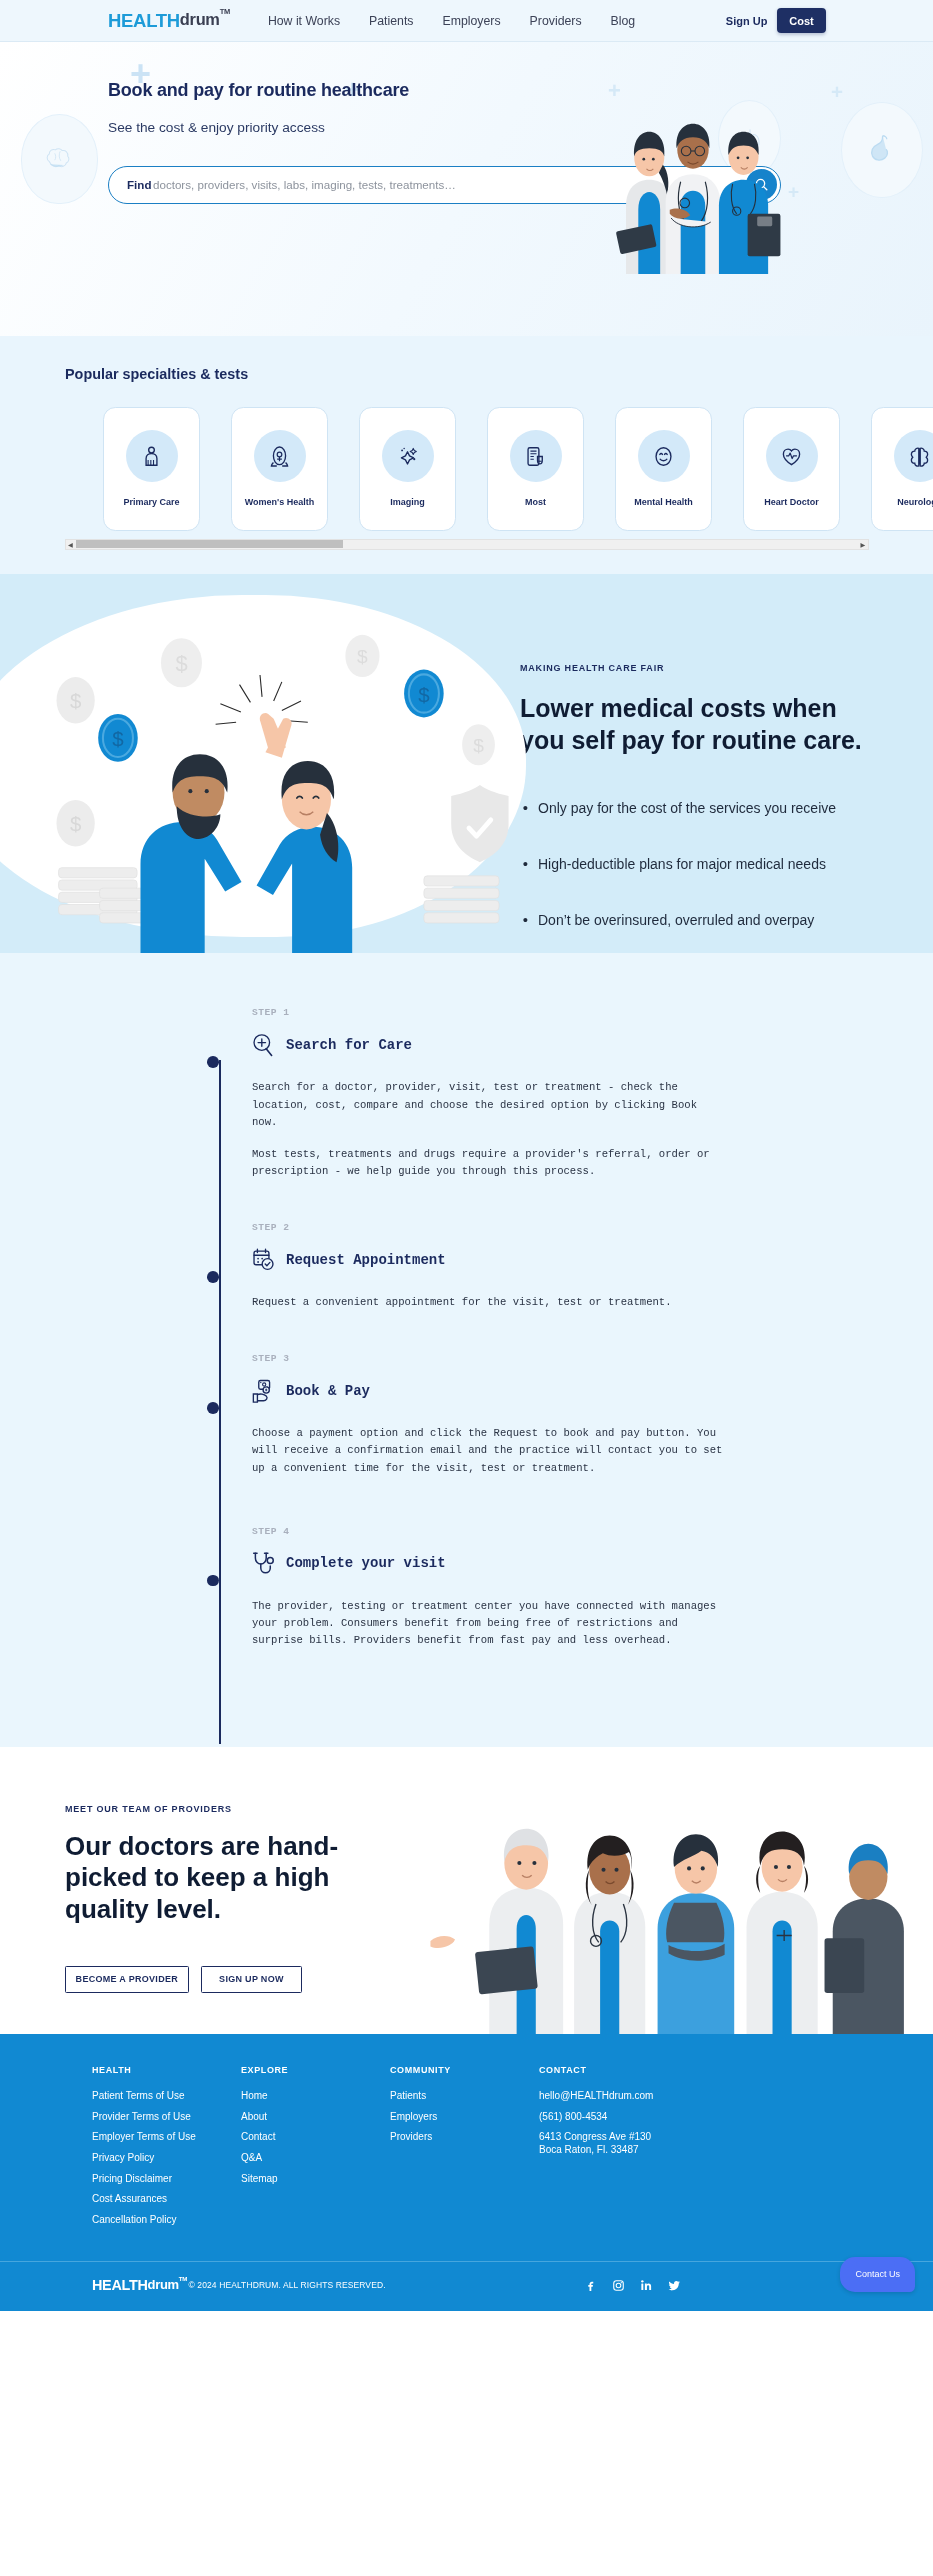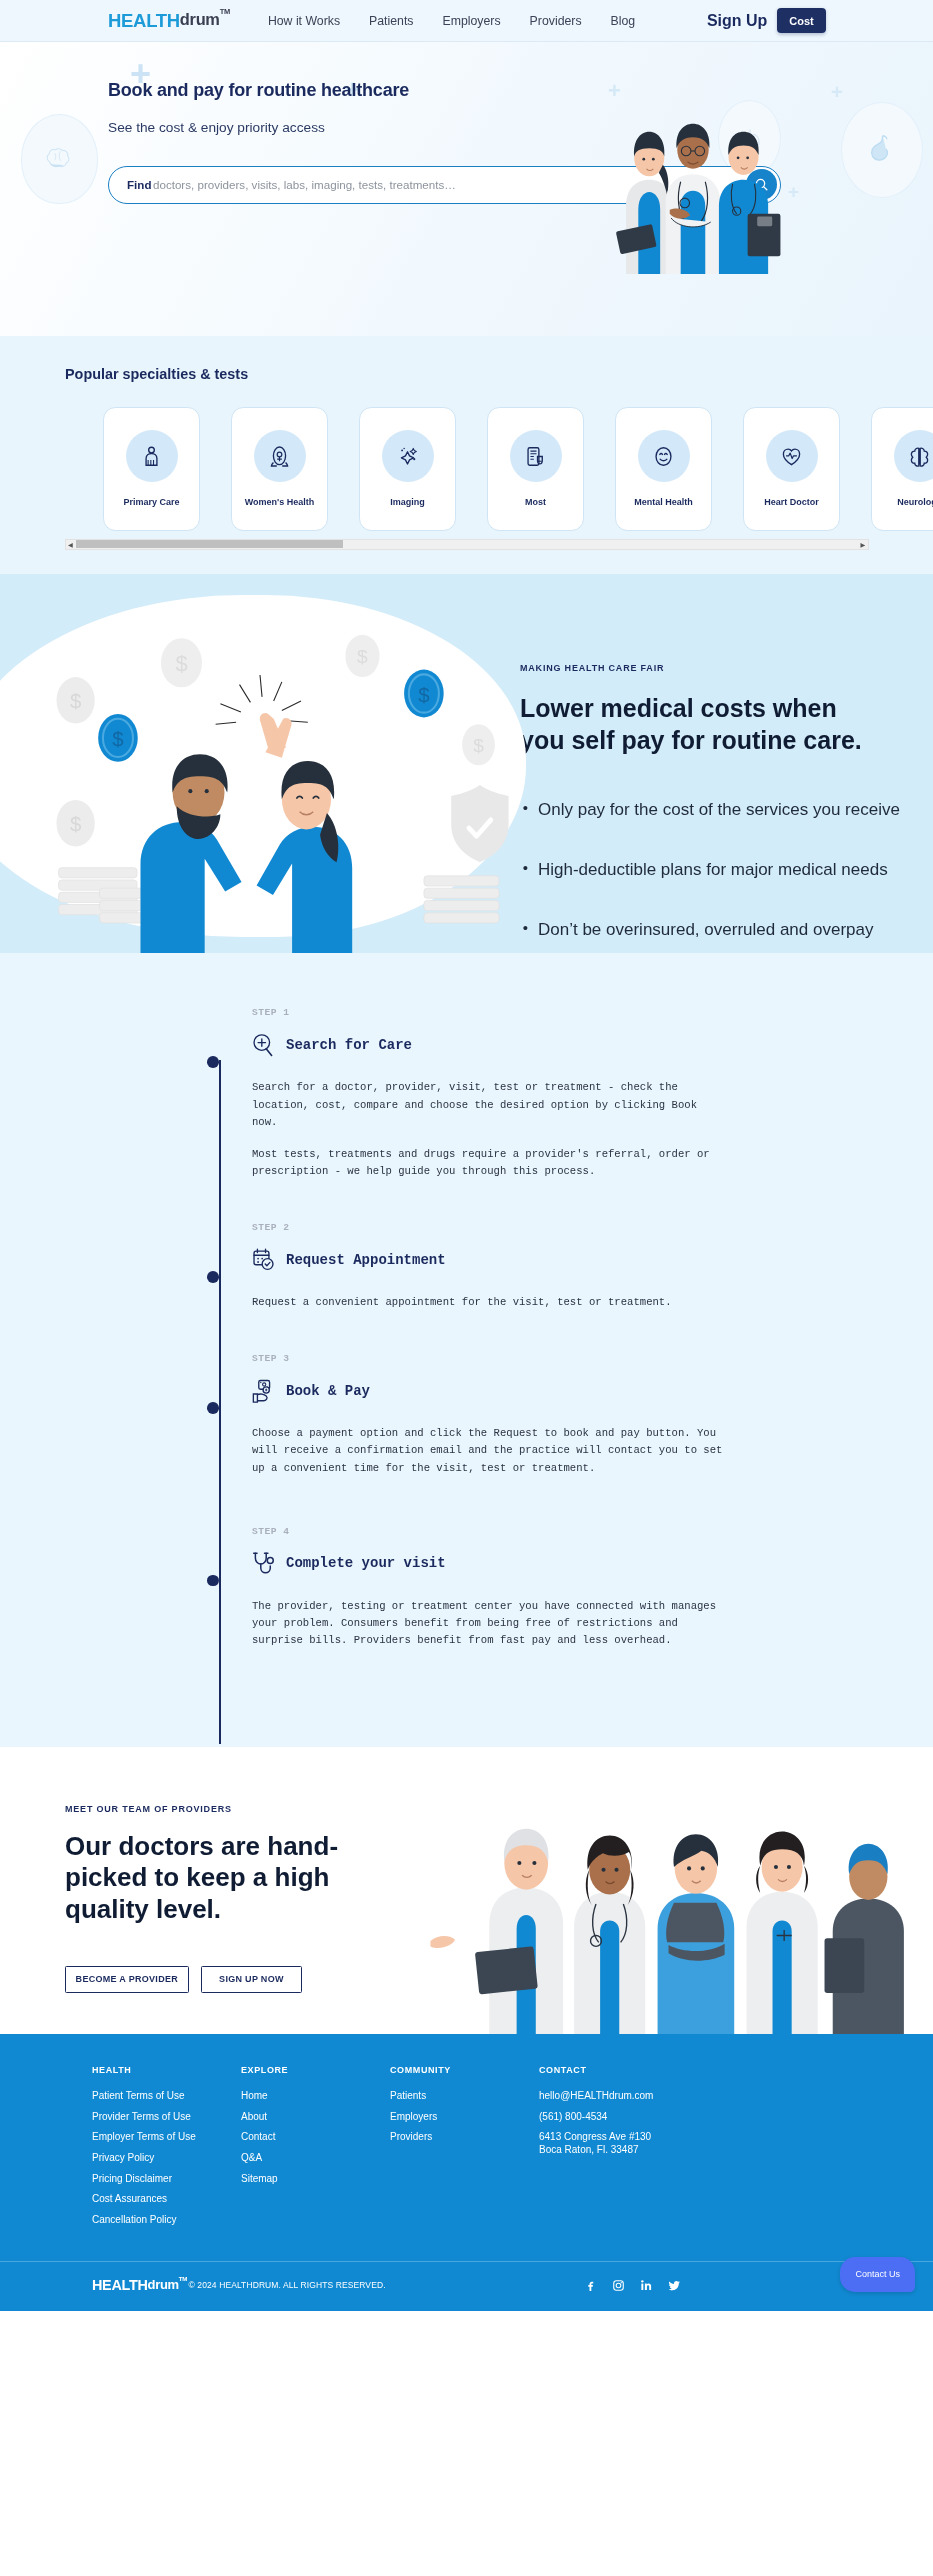--- a/index.html
+++ b/index.html
@@ -23,21 +23,21 @@
     position:relative;
     z-index:20;
   }
   .logo { margin-left:108px; display:flex; align-items:flex-start; font-size:18.5px; font-weight:bold; letter-spacing:-0.3px; }
   .logo .h1c { color:#1d9bd8; }
   .logo .drum { color:#3a3f52; font-size:16.4px; font-weight:bold; }
   .logo .tm { font-size:7.5px; color:#3a3f52; position:relative; top:-2.7px; }
   .nav { display:flex; align-items:center; gap:29px; margin-left:38px; }
   .nav a { color:#3c4257; font-size:12.3px; text-decoration:none; white-space:nowrap; }
   .auth { display:flex; align-items:center; margin-left:auto; margin-right:108px; gap:9.6px; }
-  .signup { color:#1b2a5e; font-size:16px; font-weight:bold; }
+  .signup { color:#1b2a5e; font-size:11px; font-weight:bold; }
   .login {
     background:#1e2f64; color:#fff; font-size:11px; font-weight:bold;
     padding:6.2px 12.3px; border-radius:4.1px; border:none; cursor:pointer;
     font-family:"Liberation Sans",sans-serif;
     box-shadow:0 1.4px 3.4px rgba(30,47,100,.25);
   }
 
   
   .hero {
     height:294px;
@@ -99,21 +99,21 @@
 
   
   .lower { background:#d3ecf9; height:379px; position:relative; display:flex; }
   .lower-ill { width:520px; height:100%; position:relative; }
   .blob { position:absolute; left:-41px; top:20.5px; width:567px; height:342px; background:#fff;
     border-radius:50% 46% 44% 50% / 52% 48% 50% 46%; }
   .lower-text { width:383px; padding-top:74px; }
   .eyebrow { font-size:9px; font-weight:bold; letter-spacing:0.8px; color:#1b2a5e;margin-top:15px; }
   .lower-text h2 { margin-top:19px; font-size:25px; line-height:1.28; font-weight:bold; color:#0f1c33; max-width:342px; }
   .bullets { margin-top:44px; list-style:none; }
-  .bullets li { position:relative; padding-left:18px; margin-bottom:9px; font-size:17px; color:#1f2a3c;margin-top:40px; }
+  .bullets li { position:relative; padding-left:18px; margin-bottom:9px; font-size:14px; color:#1f2a3c;margin-top:40px; }
   .bullets li::before { content:"\2022"; position:absolute; left:2.7px; top:-1.4px; font-size:15px; color:#1f2a3c; }
 
   
   .steps { background:#eaf6fd; padding:42px 0 62px 0; position:relative; }
   .steps-inner { width:520px; margin:12px auto; position:relative; padding-left:45px;font-family:Liberation Mono, monospace; }
   .rail { position:absolute; left:11.6px; top:53px; width:2.1px; background:#1b2a5e; }
   .step { position:relative; margin-bottom:36px; }
   .dot { position:absolute; left:-45px; width:11.6px; height:11.6px; border-radius:50%; background:#1b2a5e; }
   .step-num { font-size:9.6px; font-weight:bold; letter-spacing:0.5px; color:#a9b0bd; }
   .step-head { display:flex; align-items:center; gap:11px; margin-top:11px; height:31px; }

